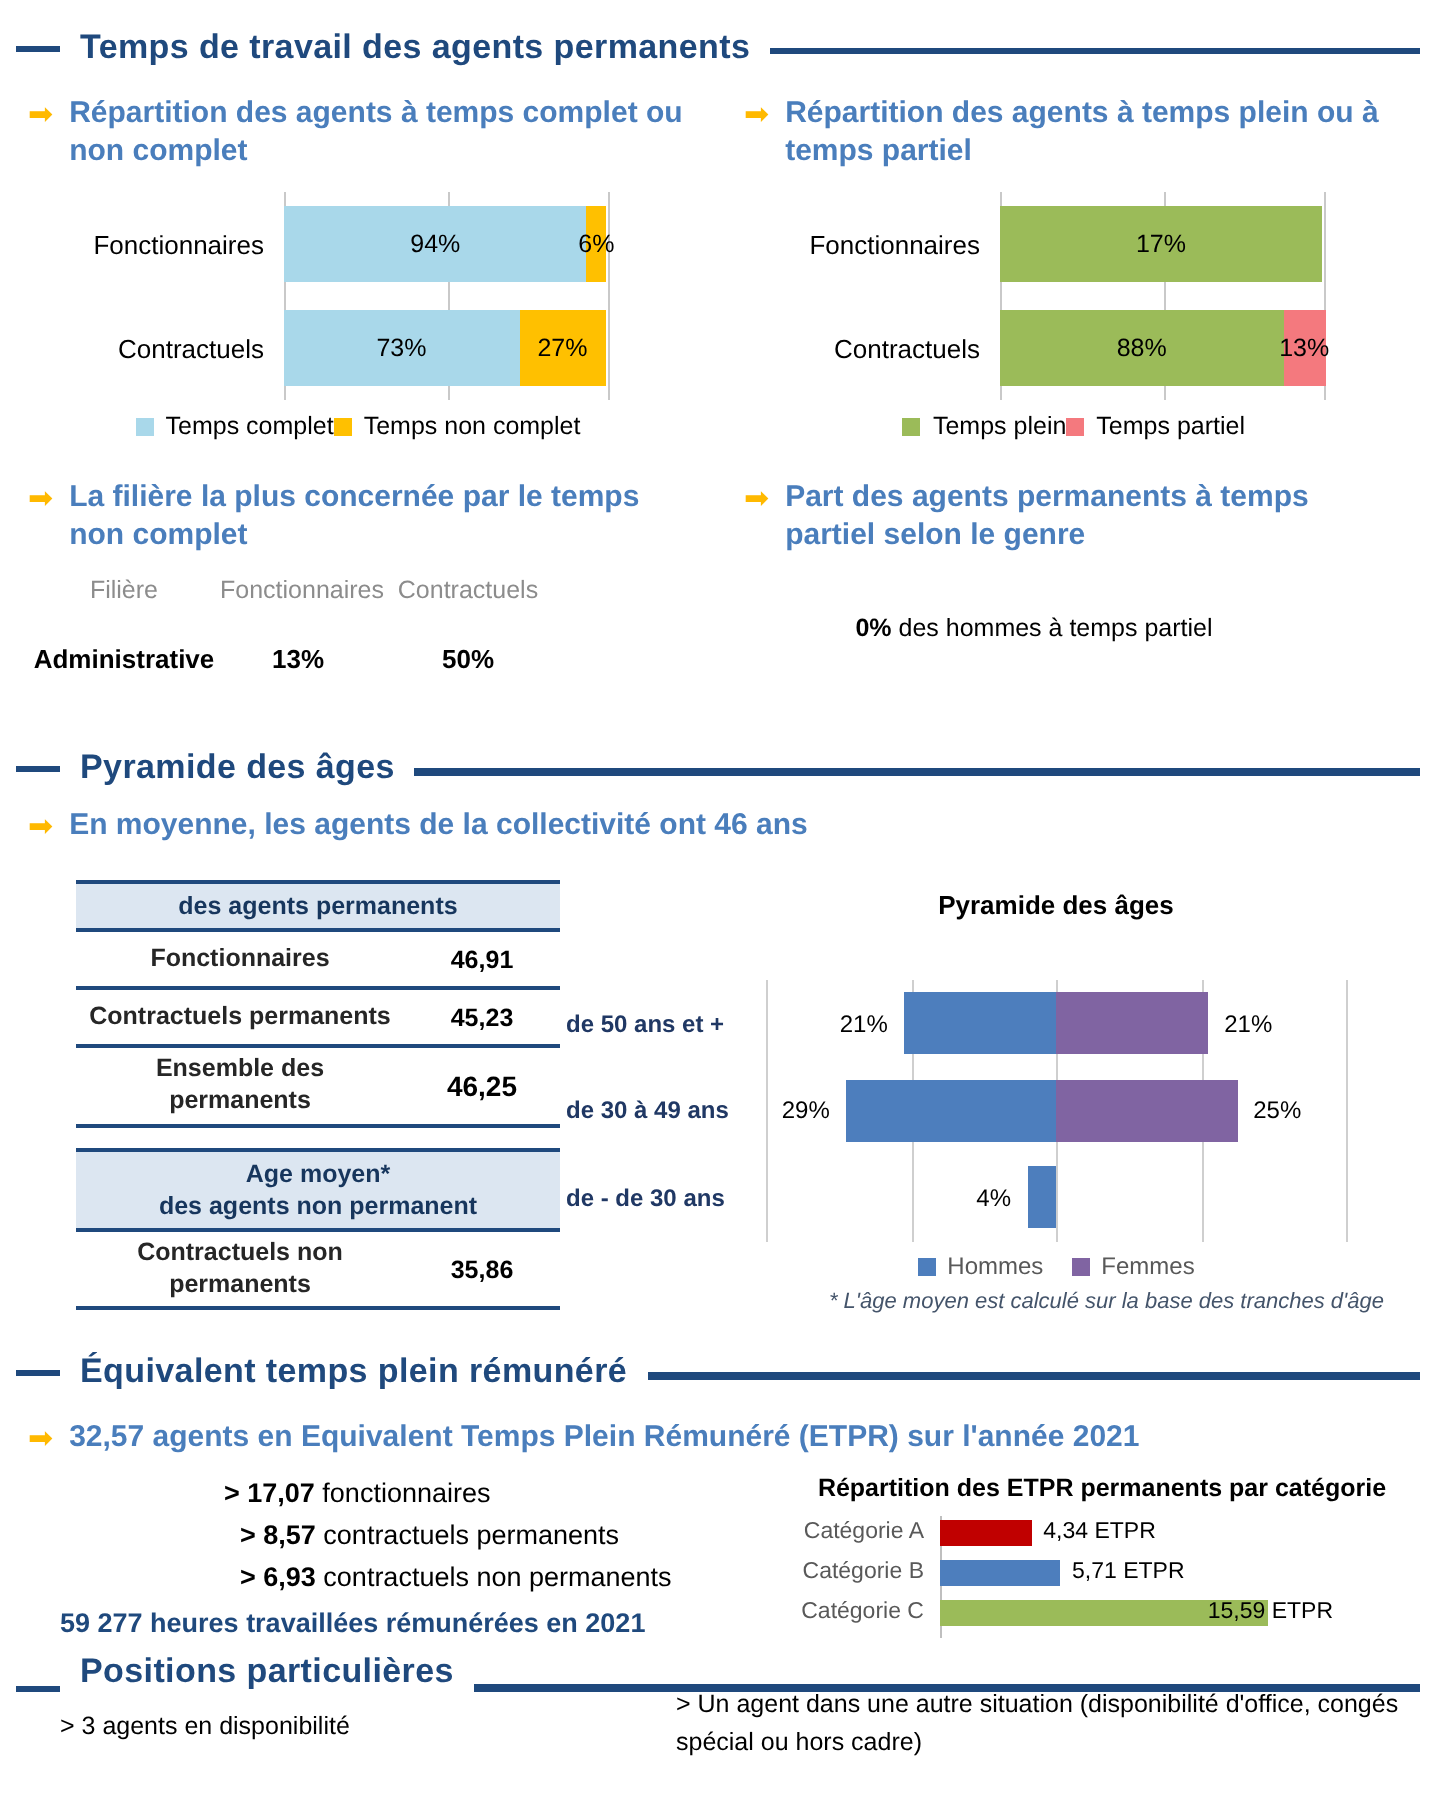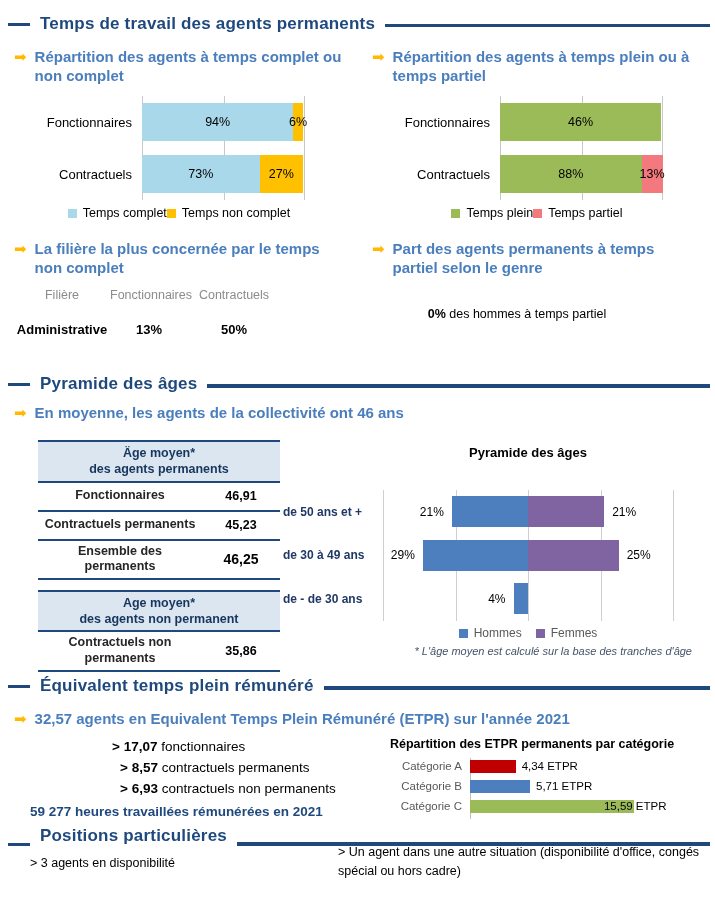--- a/index.html
+++ b/index.html
@@ -72,21 +72,21 @@
   .pyr-footnote{position:absolute;left:0;top:205px;width:414px;text-align:right;
                 font-style:italic;font-size:11px;color:#44546A;}
 
   
   .etpr-bullets{position:absolute;left:112px;top:736px;font-size:13.5px;line-height:21px;}
   .etpr-bullet b{font-weight:bold;}
   .etpr-bullet.ind{margin-left:8px;}
   .hours-line{position:absolute;left:30px;top:804px;font-weight:bold;color:#1F497D;font-size:13.5px;}
 
   .etpr-chart{position:absolute;left:390px;top:737px;width:322px;}
-  .etpr-title{font-weight:bold;font-size:12.5px;color:#000;margin-bottom:5px;}
+  .etpr-title{text-align:center;font-weight:bold;font-size:12.5px;color:#000;margin-bottom:5px;}
   .etpr-axis{position:absolute;left:80px;top:21px;width:1px;height:61px;background:#BFBFBF;}
   .etpr-row{display:flex;align-items:center;height:20px;}
   .etpr-label{width:72px;text-align:right;padding-right:8px;color:#595959;font-size:11.5px;flex:none;}
   .etpr-plot{position:relative;width:205px;height:13px;flex:none;}
   .etpr-bar{position:absolute;left:0;top:0;height:13px;}
   .etpr-val{position:absolute;top:0;font-size:11.5px;color:#000;white-space:nowrap;}
 
   
   .pos-left{position:absolute;left:30px;top:856px;font-size:12.5px;}
   .pos-right{position:absolute;left:338px;top:843px;width:372px;font-size:12.5px;line-height:1.55;}
@@ -149,21 +149,21 @@
       </div>
   </div>
 
   <div class="hchart" id="chart1" style="left:372px;top:94px;">
     <div class="hgrid"></div>
     <div class="hrows">
         <div class="hrow">
           <div class="hlabel">Fonctionnaires</div>
           <div class="hplot">
             <div class="seg" style="left: 0%; width: 100%; background: rgb(155, 187, 89);">
-              <span class="seglbl">46%</span>
+              <span class="seglbl">17%</span>
             </div>
           </div>
         </div>
         <div class="hrow">
           <div class="hlabel">Contractuels</div>
           <div class="hplot">
             <div class="seg" style="left: 0%; width: 88%; background: rgb(155, 187, 89);">
               <span class="seglbl">88%</span>
             </div>
             <div class="seg" style="left: 88%; width: 13%; background: rgb(244, 121, 126);">
@@ -211,21 +211,20 @@
     <span class="rule"></span>
   </div>
 
   <div class="ah" style="left:14px;top:404px;width:620px;">
     <span class="arrow">➡</span>
     <span class="ah-text">En moyenne, les agents de la collectivité ont 46 ans</span>
   </div>
 
   <div class="atable" id="atable">
       <div class="at-header">
-        <div>Äge moyen*</div>
         <div>des agents permanents</div>
       </div>
       <div class="at-row">
         <div class="at-label">Fonctionnaires</div>
         <div class="at-value">46,91</div>
       </div>
       <div class="at-row">
         <div class="at-label">Contractuels permanents</div>
         <div class="at-value">45,23</div>
       </div>

